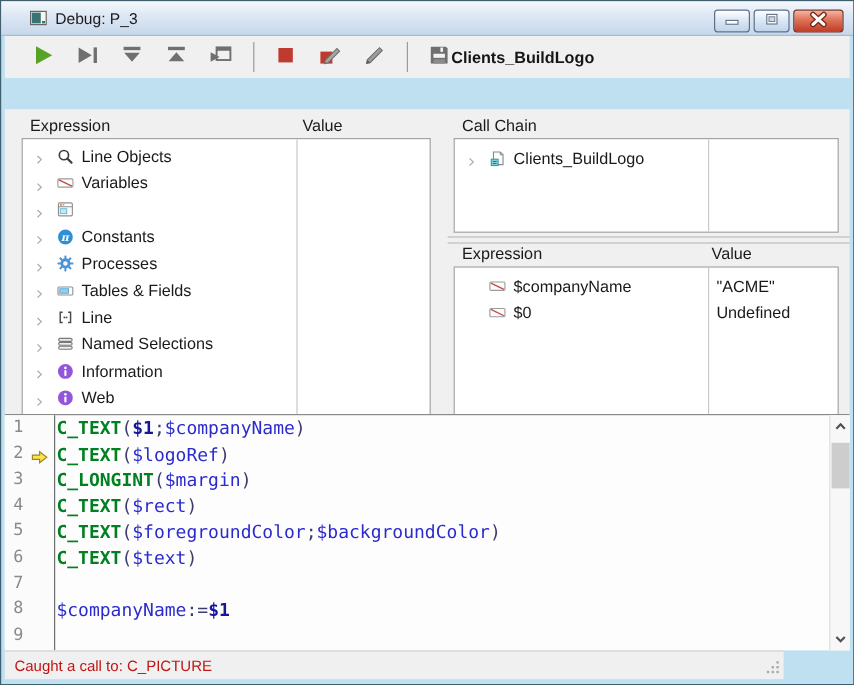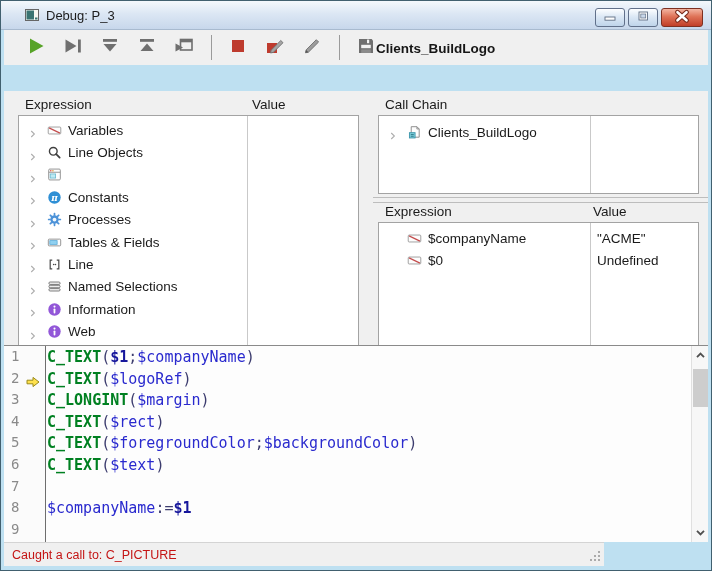--- a/index.html
+++ b/index.html
@@ -67,21 +67,21 @@
   .tk-p{color:var(--c-punctuation,#3C3C6E);}
 
   .vscroll{position:absolute;right:0;top:0;width:17px;height:100%;background:#F7F7F7;
     border-left:1px solid #E0E0E0;}
   .sarrow{position:absolute;left:0;width:17px;height:17px;display:flex;align-items:center;justify-content:center;}
   .sarrow.up{top:1px;}
   .sarrow.down{bottom:1px;}
   .sthumb{position:absolute;left:1px;top:23px;width:15px;height:38px;background:#CDCDCD;}
 
   
-  .statusbar{position:absolute;left:3px;top:541px;width:600px;height:24px;background:#F0F0F0;
+  .statusbar{position:absolute;left:3px;top:541px;width:649px;height:24px;background:#F0F0F0;
     border-top:1px solid #D4D4D4;display:flex;align-items:center;padding-left:8px;}
   .status-text{font-size:12.5px;color:var(--c-status_text,#C41414);}
   .grip{position:absolute;right:2px;bottom:3px;width:14px;height:14px;}
 </style>
 </head>
 <body>
 
 <div class="window">
 
   <div class="titlebar">
@@ -181,37 +181,37 @@
     <span class="lbl" style="left:21px;top:6px;">Expression</span>
     <span class="lbl" style="left:248px;top:6px;">Value</span>
     <div class="box tree-box" id="tree-panel">
       <div class="coldiv" style="left:228px;"></div>
     <div class="trow">
           <span class="chev"><svg viewBox="0 0 16 16" width="10" height="10">
               <path d="M5.2 3.2 L10.2 8 L5.2 12.8" fill="none" stroke="#ACACAC" stroke-width="1.7"></path>
             </svg></span>
           <span class="ic">
             <svg viewBox="0 0 16 16" width="15" height="15">
+              <circle cx="6.7" cy="6.7" r="4.1" fill="none" stroke="#3F3F3F" stroke-width="1.5"></circle>
+              <line x1="9.8" y1="9.8" x2="13.5" y2="13.5" stroke="#3F3F3F" stroke-width="1.9" stroke-linecap="round"></line>
+            </svg>
+          </span>
+          <span class="tlabel">Line Objects</span>
+        </div>
+        <div class="trow">
+          <span class="chev"><svg viewBox="0 0 16 16" width="10" height="10">
+              <path d="M5.2 3.2 L10.2 8 L5.2 12.8" fill="none" stroke="#ACACAC" stroke-width="1.7"></path>
+            </svg></span>
+          <span class="ic">
+            <svg viewBox="0 0 16 16" width="15" height="15">
               <rect x="1.3" y="4.3" width="13.4" height="7.4" rx="1" fill="#FDFDFD" stroke="#9C9C9C"></rect>
               <line x1="2.2" y1="5.2" x2="13.8" y2="10.8" stroke="#C34A4A" stroke-width="1.2"></line>
             </svg>
           </span>
           <span class="tlabel">Variables</span>
-        </div>
-        <div class="trow">
-          <span class="chev"><svg viewBox="0 0 16 16" width="10" height="10">
-              <path d="M5.2 3.2 L10.2 8 L5.2 12.8" fill="none" stroke="#ACACAC" stroke-width="1.7"></path>
-            </svg></span>
-          <span class="ic">
-            <svg viewBox="0 0 16 16" width="15" height="15">
-              <circle cx="6.7" cy="6.7" r="4.1" fill="none" stroke="#3F3F3F" stroke-width="1.5"></circle>
-              <line x1="9.8" y1="9.8" x2="13.5" y2="13.5" stroke="#3F3F3F" stroke-width="1.9" stroke-linecap="round"></line>
-            </svg>
-          </span>
-          <span class="tlabel">Line Objects</span>
         </div>
         <div class="trow">
           <span class="chev"><svg viewBox="0 0 16 16" width="10" height="10">
               <path d="M5.2 3.2 L10.2 8 L5.2 12.8" fill="none" stroke="#ACACAC" stroke-width="1.7"></path>
             </svg></span>
           <span class="ic">
             <svg viewBox="0 0 16 16" width="15" height="15">
               <rect x="1.8" y="2.2" width="12.4" height="11.6" rx="1.2" fill="#FDFDFD" stroke="#8F8F8F"></rect>
               <line x1="2" y1="5.6" x2="14" y2="5.6" stroke="#8F8F8F"></line>
               <circle cx="4" cy="4" r="0.85" fill="#E2574C"></circle>

